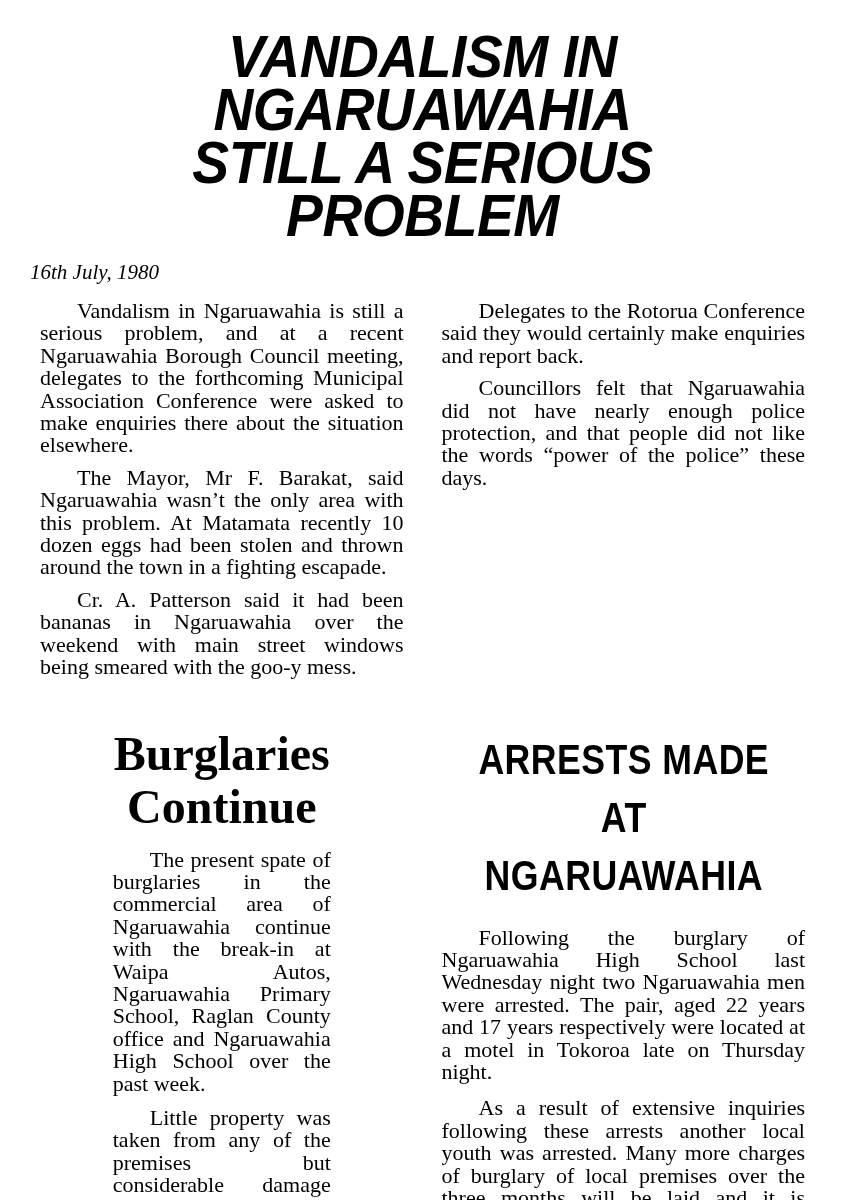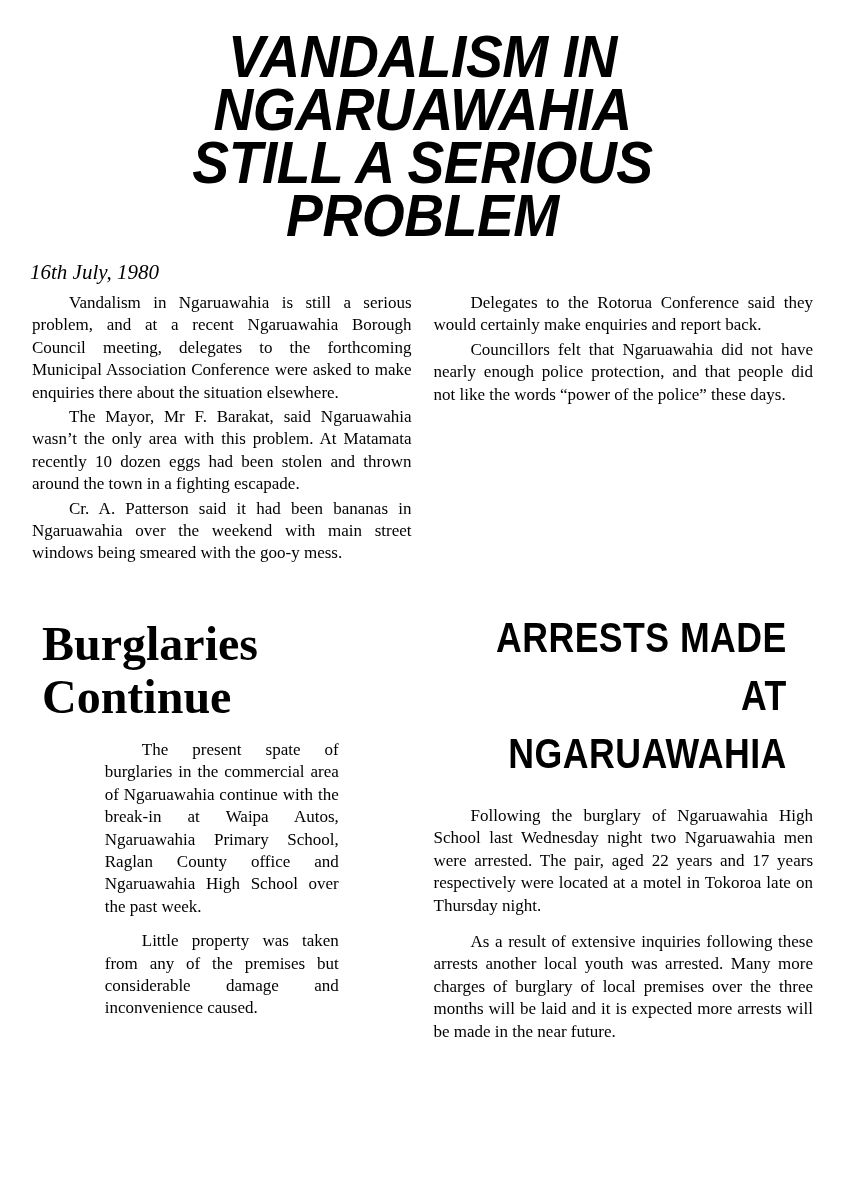--- a/index.html
+++ b/index.html
@@ -49,50 +49,50 @@
 
   
   .cols {
     display: grid;
     grid-template-columns: 1fr 1fr;
     column-gap: 18px;
   }
 
   
   .copy p {
-    margin: 2px;
-    font-size: 17px;
+    margin: 10px;
+    font-size: 22px;
     line-height: 22.4px;
     text-align: justify;
     text-indent: 37px;
   }
 
   
   .lower {
     margin-top: 38px;
   }
 
   .burglaries-headline {
-    margin: 12px;
-    text-align: left;
+    margin: 0;
+    text-align: center;
     font-family: "Liberation Serif", serif;
     font-weight: bold;
     font-size: 48px;
     line-height: 53px;
   }
   .burglaries-headline .hl-line { display: block; }
   .burglaries-body {
     width: 238px;
     margin: 16px auto 0 auto;
   }
   .burglaries-body p + p { margin-top: 12px; }
 
   .arrests-headline {
     margin: 4px 0 22px 0;
-    text-align: right;
+    text-align: center;
     font-family: "Liberation Sans", sans-serif;
     font-weight: bold;
     font-size: 42px;
     line-height: 58px;
     letter-spacing: 0.5px;
   }
   .arrests-headline .hl-line {
     display: block;
     transform: scaleX(0.85);
     transform-origin: 50% 50%;

